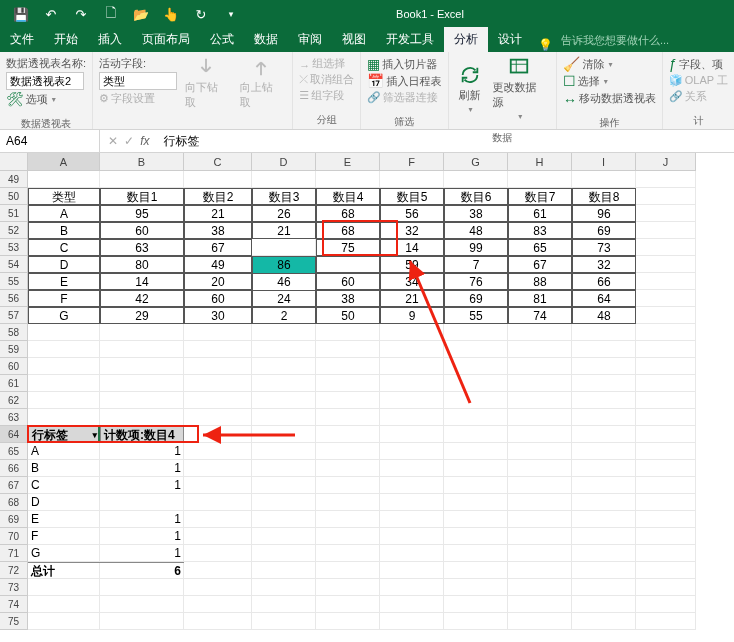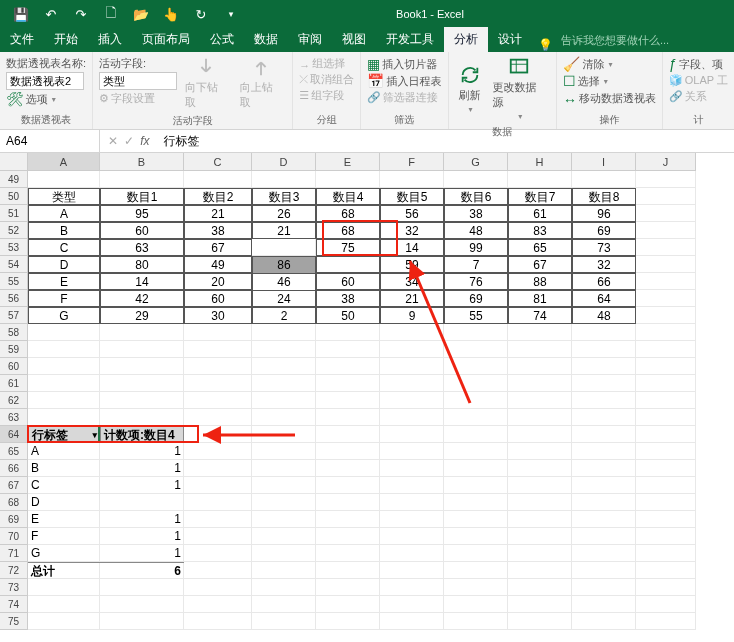--- a/index.html
+++ b/index.html
@@ -11,21 +11,21 @@
 .titlebar .titles span { padding:0 10px; line-height:28px; }
 .titlebar .highlight { background:#3fa56e; }
 .titlebar .help { width:120px; }
 .tabs { height:24px; background:#0b6b3a; display:flex; align-items:flex-end; color:#fff; font-size:12px; }
 .tabs .tab { padding:4px 10px; cursor:pointer; }
 .tabs .tab.active { background:#f3f3f3; color:#0f172a; }
 .tabs .tellme { color:#9fd2b5; font-size:11px; padding:4px 8px;}
 .tabs .bulb { font-size:12px; padding-left:6px; color:#9fd2b5;}
 .ribbon { height:78px; background:#f3f3f3; border-bottom:1px solid #d4d4d4; display:flex; font-size:11px; color:#555; }
 .ribbon .group { border-right:1px solid #e3e3e3; padding:4px 6px 2px 6px; display:flex; flex-direction:column; justify-content:space-between; }
-.ribbon .group-label { text-align:center; font-size:10px; color:#666; margin-top:4px;}
+.ribbon .group-label { text-align:center; font-size:10px; color:#666; margin-top:10px;}
 .ribbon .row { display:flex; align-items:center; gap:4px; }
 .ribbon .field { border:1px solid #c8c8c8; background:#fff; height:18px; font-size:11px; padding:1px 3px; width:78px; }
 .ribbon .minibtn { font-size:11px; white-space:nowrap; display:flex; align-items:center; gap:2px;}
 .ribbon .disabled { color:#b0b0b0; }
 .ribbon .bigbtn { display:flex; flex-direction:column; align-items:center; gap:2px; padding:0 4px;}
 .ribbon .bigbtn svg { width:22px; height:22px; }
 .ribbon .stack { display:flex; flex-direction:column; gap:1px; }
 .ribbon .greenico { color:#107c41; font-size:14px;}
 .namebox-row { height:23px; border-bottom:1px solid #d4d4d4; display:flex; align-items:center; font-size:12px; background:#fff;}
 .namebox { width:100px; border:none; border-right:1px solid #d4d4d4; height:100%; padding:2px 6px; font-size:12px;}
@@ -123,21 +123,20 @@
           </svg>
         <span>向下钻取</span>
       </div>
       <div class="bigbtn disabled">
         <svg viewBox="0 0 24 24">
             <path d="M12 21V7m0 0l-5 5m5-5l5 5" stroke="#bcbcbc" stroke-width="2" fill="none"></path>
           </svg>
         <span>向上钻取</span>
       </div>
     </div>
-    <div class="group-label">活动字段</div>
   </div>
   <div class="group">
     <div class="stack">
       <div class="minibtn disabled">
           <span>→</span>
           <span>组选择</span>
         </div>
       <div class="minibtn disabled">
           <span>⤫</span>
           <span>取消组合</span>
@@ -580,21 +579,21 @@
       <div class="cell center" style="left: 156px; top: 68px; width: 68px; height: 17px; border: 1px solid rgb(85, 85, 85); background: rgb(255, 255, 255);">67</div>
       <div class="cell center" style="left: 224px; top: 68px; width: 64px; height: 17px; border: 1px solid rgb(85, 85, 85); background: rgb(255, 255, 255); margin-top: 39px;">40</div>
       <div class="cell center" style="left: 288px; top: 68px; width: 64px; height: 17px; border: 1px solid rgb(85, 85, 85); background: rgb(255, 255, 255);">75</div>
       <div class="cell center" style="left: 352px; top: 68px; width: 64px; height: 17px; border: 1px solid rgb(85, 85, 85); background: rgb(255, 255, 255);">14</div>
       <div class="cell center" style="left: 416px; top: 68px; width: 64px; height: 17px; border: 1px solid rgb(85, 85, 85); background: rgb(255, 255, 255);">99</div>
       <div class="cell center" style="left: 480px; top: 68px; width: 64px; height: 17px; border: 1px solid rgb(85, 85, 85); background: rgb(255, 255, 255);">65</div>
       <div class="cell center" style="left: 544px; top: 68px; width: 64px; height: 17px; border: 1px solid rgb(85, 85, 85); background: rgb(255, 255, 255);">73</div>
       <div class="cell center" style="left: 0px; top: 85px; width: 72px; height: 17px; border: 1px solid rgb(85, 85, 85); background: rgb(255, 255, 255);">D</div>
       <div class="cell center" style="left: 72px; top: 85px; width: 84px; height: 17px; border: 1px solid rgb(85, 85, 85); background: rgb(255, 255, 255);">80</div>
       <div class="cell center" style="left: 156px; top: 85px; width: 68px; height: 17px; border: 1px solid rgb(85, 85, 85); background: rgb(255, 255, 255);">49</div>
-      <div class="cell center" style="left: 224px; top: 85px; width: 64px; height: 21px; border: 1px solid rgb(85, 85, 85); background: #a3a3a3;">86</div>
+      <div class="cell center" style="left: 224px; top: 85px; width: 64px; height: 21px; border: 1px solid rgb(85, 85, 85); background: #14b8a6;">86</div>
       <div class="cell center" style="left: 288px; top: 85px; width: 64px; height: 17px; border: 1px solid rgb(85, 85, 85); background: rgb(255, 255, 255);"></div>
       <div class="cell center" style="left: 352px; top: 85px; width: 64px; height: 17px; border: 1px solid rgb(85, 85, 85); background: rgb(255, 255, 255);">59</div>
       <div class="cell center" style="left: 416px; top: 85px; width: 64px; height: 17px; border: 1px solid rgb(85, 85, 85); background: rgb(255, 255, 255);">7</div>
       <div class="cell center" style="left: 480px; top: 85px; width: 64px; height: 17px; border: 1px solid rgb(85, 85, 85); background: rgb(255, 255, 255);">67</div>
       <div class="cell center" style="left: 544px; top: 85px; width: 64px; height: 17px; border: 1px solid rgb(85, 85, 85); background: rgb(255, 255, 255);">32</div>
       <div class="cell center" style="left: 0px; top: 102px; width: 72px; height: 17px; border: 1px solid rgb(85, 85, 85); background: rgb(255, 255, 255);">E</div>
       <div class="cell center" style="left: 72px; top: 102px; width: 84px; height: 17px; border: 1px solid rgb(85, 85, 85); background: rgb(255, 255, 255);">14</div>
       <div class="cell center" style="left: 156px; top: 102px; width: 68px; height: 17px; border: 1px solid rgb(85, 85, 85); background: rgb(255, 255, 255);">20</div>
       <div class="cell center" style="left: 224px; top: 102px; width: 64px; height: 27px; border: 1px solid rgb(85, 85, 85); background: rgb(255, 255, 255);">46</div>
       <div class="cell center" style="left: 288px; top: 102px; width: 64px; height: 17px; border: 1px solid rgb(85, 85, 85); background: rgb(255, 255, 255);">60</div>

